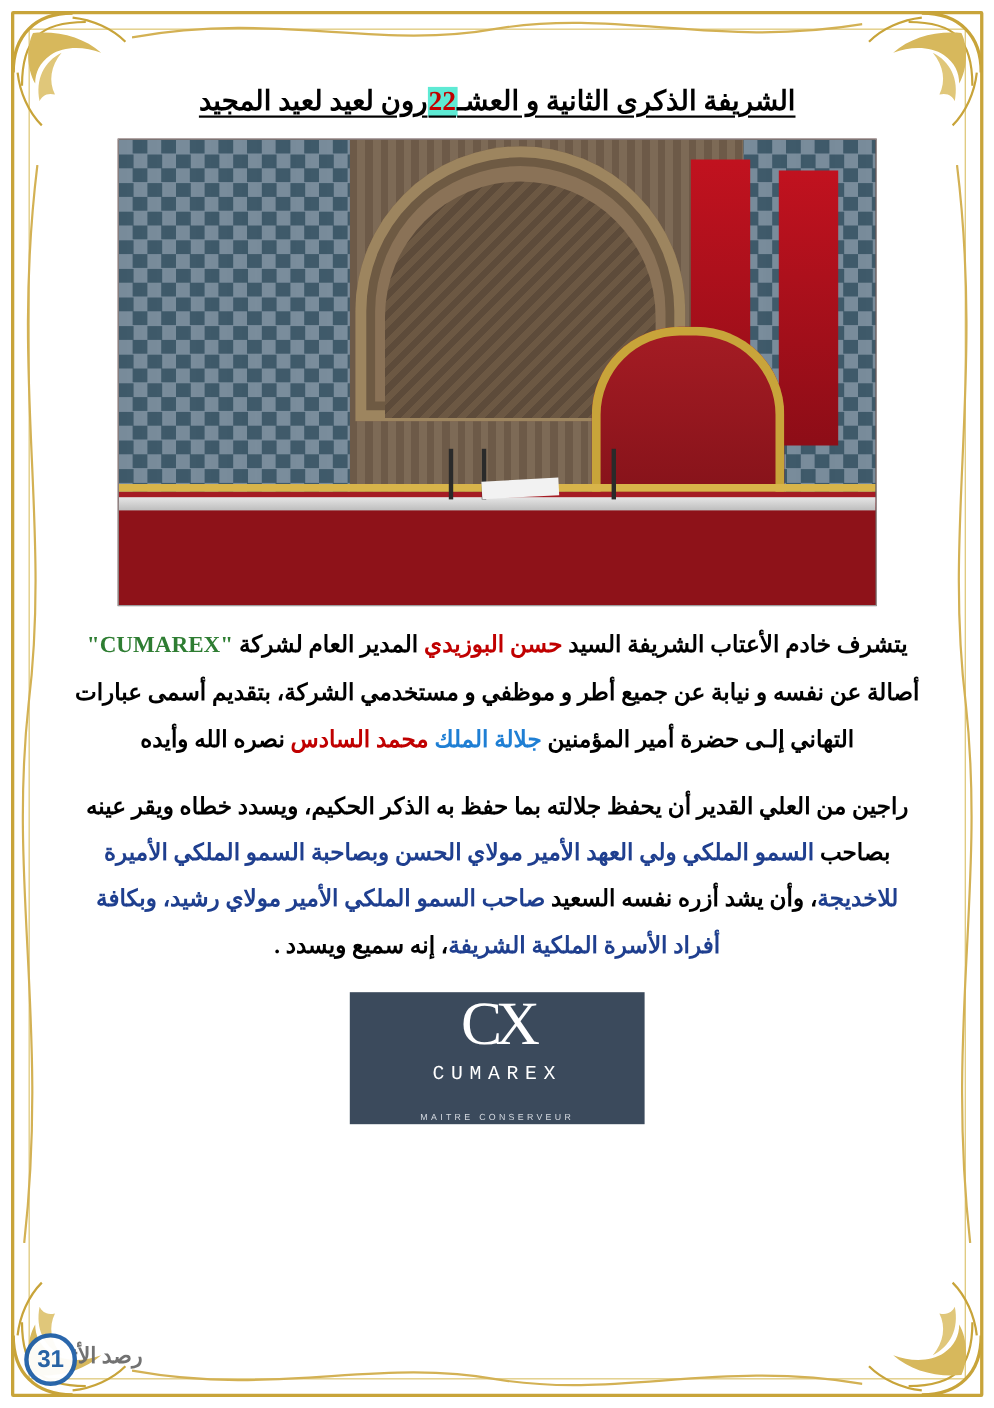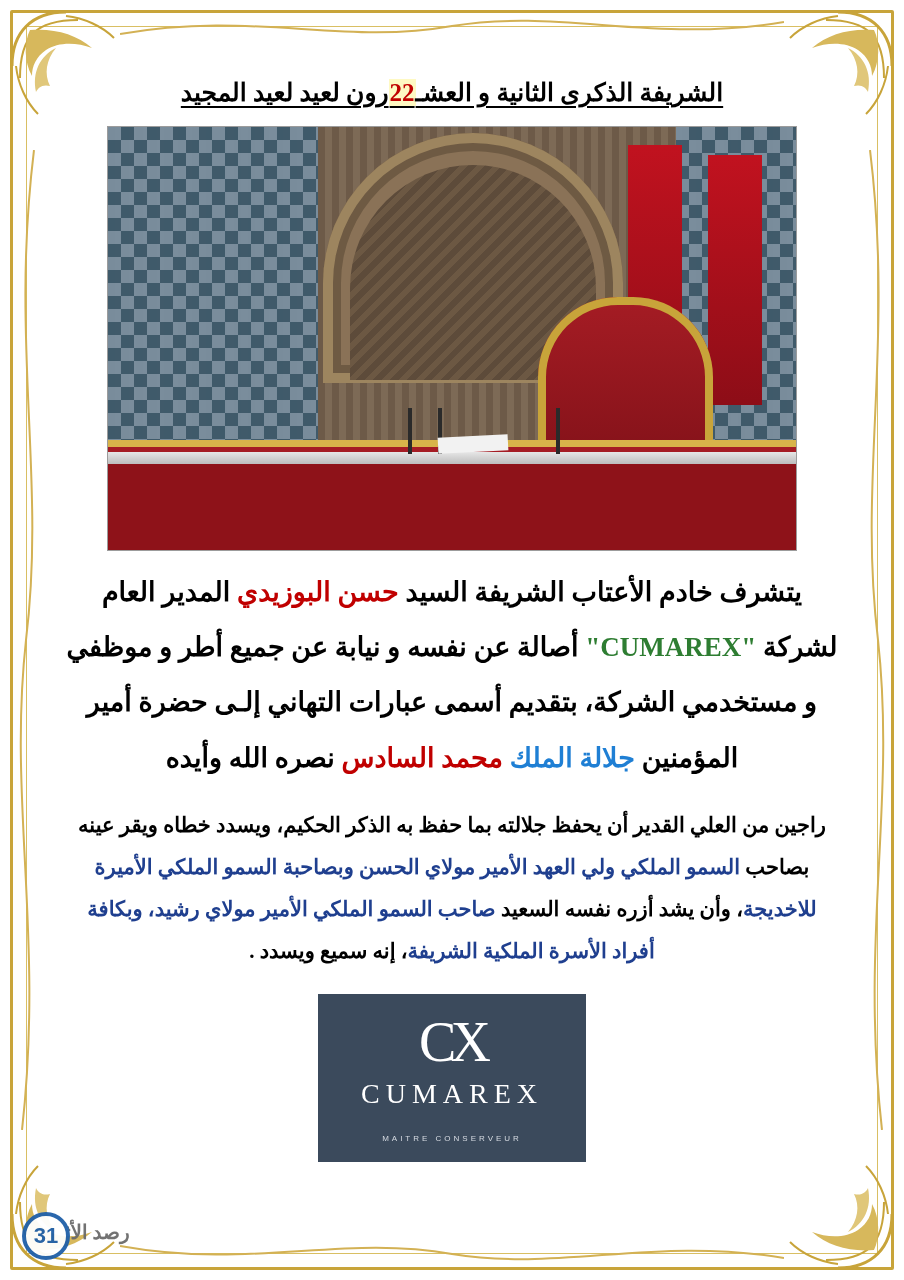--- a/index.html
+++ b/index.html
@@ -63,21 +63,21 @@
     font-weight: bold;
     font-size: 25px;
     line-height: 1.35;
     color: #000000;
     margin: 22px 0 16px 0;
     text-decoration: underline;
     text-underline-offset: 5px;
   }
   .headline .num {
     color: #c00000;
-    background: #fef9c3;
+    background: #5eead4;
     font-weight: bold;
     padding: 0 1px;
   }
 
   .photo-wrap {
     width: 690px;
     height: 425px;
     margin: 0 auto 14px auto;
     border: 1px solid #9c9c9c;
     overflow: hidden;
@@ -157,52 +157,52 @@
     position: absolute; bottom: 98px; width: 70px; height: 16px;
     background: #f2f2f2; transform: rotate(-3deg);
   }
 
   .body-text {
     text-align: center;
     color: #000;
     font-weight: bold;
   }
   .para1 {
-    font-size: 27px;
+    font-size: 21px;
     line-height: 2.05;
     margin: 6px 10px 18px 10px;
   }
   .para1 .red { color: #c00000; }
   .para1 .green { color: #2e7d32; font-family: "Liberation Serif", serif; }
   .para1 .blue { color: #1f7fd4; }
   .para2 {
     font-size: 21px;
     line-height: 2.0;
     margin: 0 24px;
   }
   .para2 .navy { color: #1f3f8f; }
 
   .logo-box {
-    width: 268px; height: 168px;
+    width: 268px; height: 120px;
     margin: 22px auto 0 auto;
     background: #3b4a5c;
     display: flex; flex-direction: column;
     align-items: center; justify-content: center;
     color: #ffffff;
   }
   .logo-mark {
     font-size: 56px;
     line-height: 1;
     letter-spacing: -6px;
     font-family: "Liberation Serif", serif;
     margin-bottom: 8px;
   }
   .logo-name {
-    font-family: Liberation Serif, serif;
-    font-size: 28px;
+    font-family: Liberation Mono, monospace;
+    font-size: 18px;
     letter-spacing: 6px;
   }
   .logo-sub {
     font-family: "Liberation Sans", sans-serif;
     font-size: 8px;
     letter-spacing: 3px;
     margin-top: 24px;
     color: #d6dbe2;
   }
 

